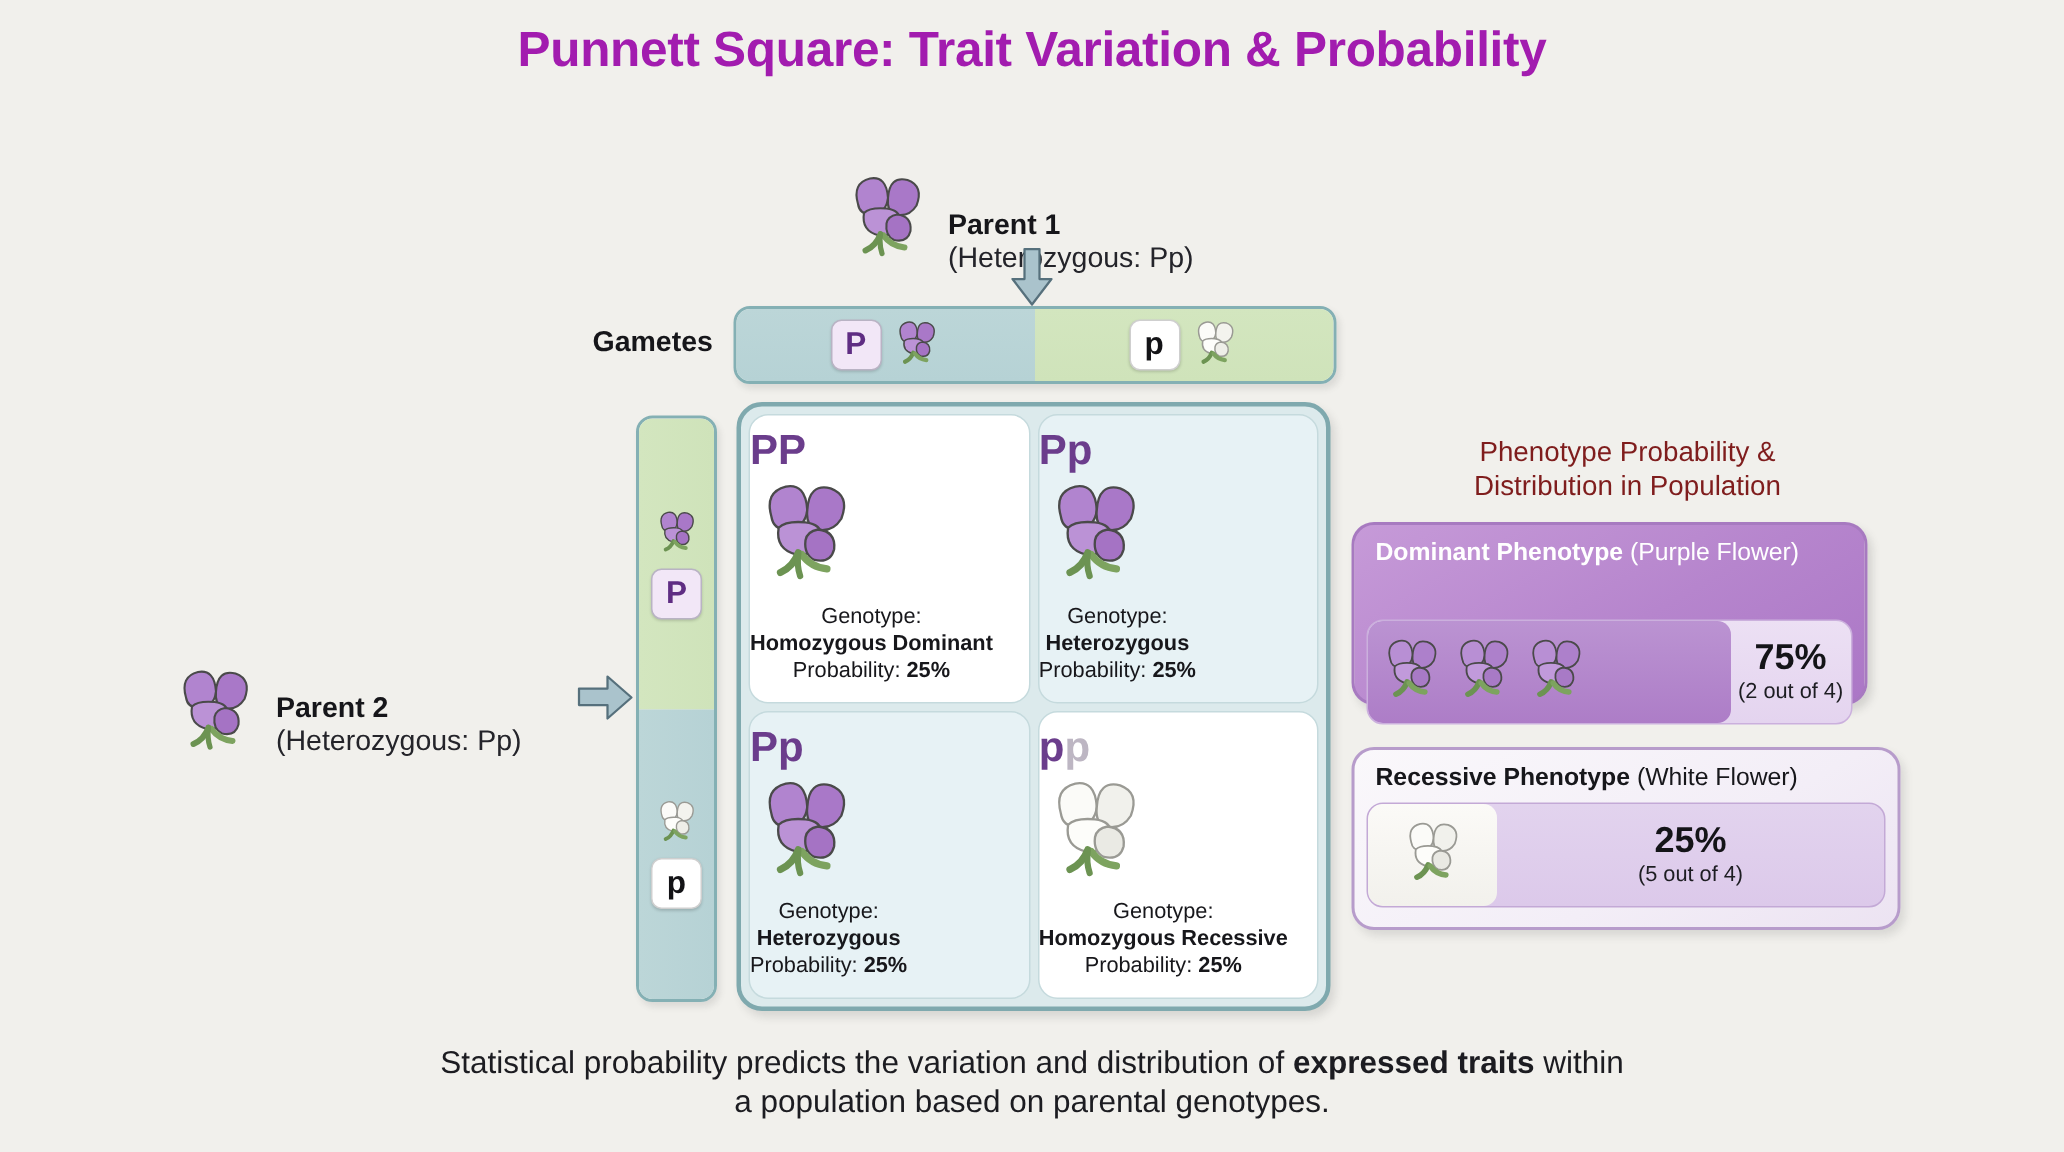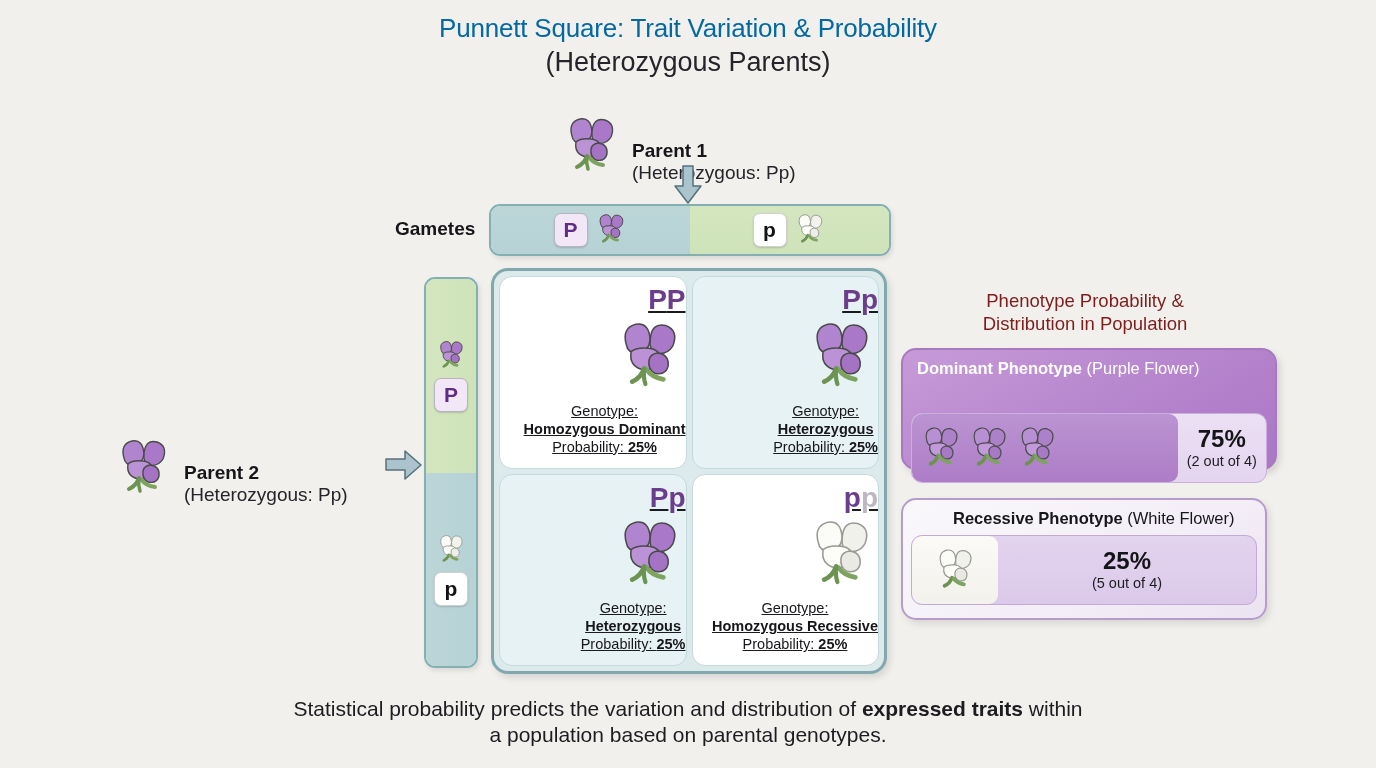--- a/index.html
+++ b/index.html
@@ -22,24 +22,24 @@
 
   
   #title-block {
     position: absolute;
     top: 14px;
     left: 0;
     width: 1376px;
     text-align: center;
   }
   #title-main {
-    font-size: 26px;
-    font-weight: normal;
+    font-size: 33px;
+    font-weight: bold;
     letter-spacing: -0.2px;
-    color: #0369a1;
+    color: #a21caf;
     line-height: 1.15;
   }
   #title-sub {
     font-size: 27px;
     font-weight: normal;
     color: #24242a;
     line-height: 1.2;
     margin-top: 2px;
   }
 
@@ -103,21 +103,21 @@
   }
   .allele-box.dom { background: #f2e7f7; color: #5f2d83; }
   .allele-box.rec { background: #ffffff; color: #131316; border-color: #cfcfcf; }
 
   
   #parent2-group {
     position: absolute;
     left: 112px;
     top: 428px;
     display: flex;
-    align-items: center;
+    align-items: flex-end;
     gap: 10px;
   }
   #arrow-right {
     position: absolute;
     left: 384px;
     top: 448px;
   }
 
   
   #gamete-column {
@@ -160,24 +160,23 @@
     grid-template-rows: 1fr 1fr;
     gap: 5px;
     padding: 5px;
     box-sizing: border-box;
   }
   .cell {
     border-radius: 13px;
     border: 1px solid #c5dadd;
     display: flex;
     flex-direction: column;
-    align-items: flex-end;
+    align-items: flex-start;
     padding-top: 9px;
     box-sizing: border-box;
-    text-decoration: underline;
   }
   .cell.white { background: #ffffff; }
   .cell.tint  { background: #e7f2f5; }
 
   .geno-letters {
     font-size: 28px;
     font-weight: bold;
     line-height: 1;
     letter-spacing: 0px;
     margin-bottom: 2px;
@@ -209,21 +208,21 @@
     font-size: 18.5px;
     font-weight: normal;
     line-height: 1.25;
     color: #7f1d1d;
   }
 
   #dominant-card {
     position: absolute;
     left: 901px;
     top: 348px;
-    width: 376px;
+    width: 344px;
     height: 122px;
     border-radius: 15px;
     border: 2px solid #a77ac0;
     background: linear-gradient(150deg,#c69ad8 0%,#b685cd 55%,#ab77c6 100%);
     box-shadow: 3px 4px 6px rgba(80,80,80,0.18);
     box-sizing: border-box;
     padding: 6px 8px 8px;
   }
   #recessive-card {
     position: absolute;
@@ -240,21 +239,21 @@
   }
 
   .card-header {
     font-size: 16.5px;
     line-height: 1.2;
     padding: 3px 6px 6px;
   }
   .card-header .strong { font-weight: bold; }
   .card-header .light  { font-weight: normal; }
   #dominant-card .card-header { color: #ffffff; }
-  #recessive-card .card-header { color: #17171b; margin-left: 36px; }
+  #recessive-card .card-header { color: #17171b; }
 
   .bar-outer {
     height: 70px;
     border-radius: 11px;
     display: flex;
     align-items: stretch;
     overflow: hidden;
     box-sizing: border-box;
   }
   #dominant-card .bar-outer {
@@ -319,21 +318,20 @@
   }
   #footer-caption b { font-weight: bold; }
 </style>
 </head>
 <body>
 
 <div class="stage">
 
   <div id="title-block">
     <div id="title-main">Punnett Square: Trait Variation &amp; Probability</div>
-    <div id="title-sub">(Heterozygous Parents)</div>
   </div>
 
   <div id="parent1-group">
     <span>
       <svg width="62" height="58" viewBox="0 0 62 58">
         <g stroke="#4a4a4a" stroke-width="1.4" stroke-linejoin="round">
           <path d="M12 22 Q8 8 20 5 Q31 3 32 18 Q31 28 21 29 Q13 29 12 22Z" fill="#b184cf"></path>
           <path d="M32 18 Q33 3 45 6 Q56 10 51 23 Q46 31 37 29 Q31 27 32 18Z" fill="#a978c8"></path>
           <path d="M16 28 Q14 40 26 43 Q38 44 40 33 Q40 26 31 25 Q20 24 16 28Z" fill="#bb92d6"></path>
           <path d="M38 29 Q48 30 47 40 Q45 48 36 46 Q30 43 31 35 Q32 30 38 29Z" fill="#a573c4"></path>

